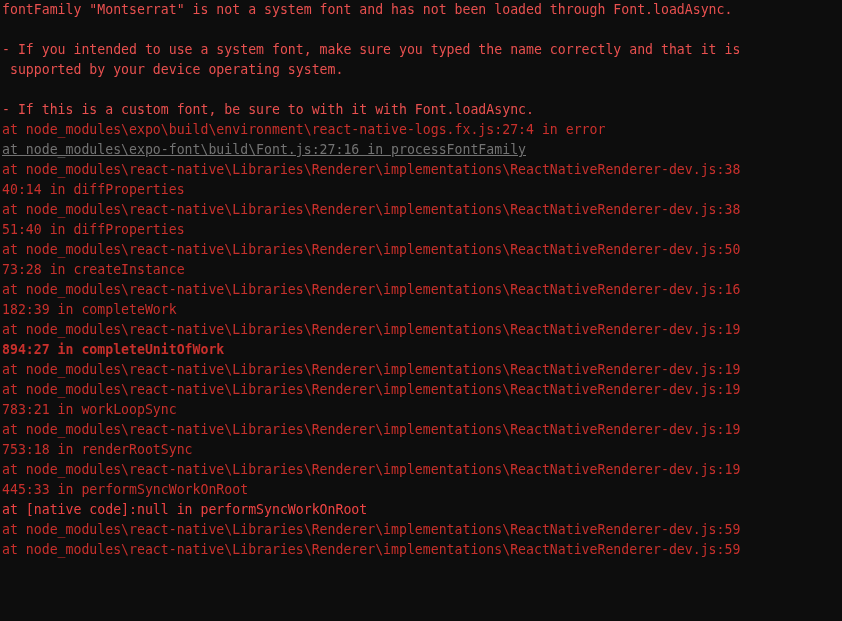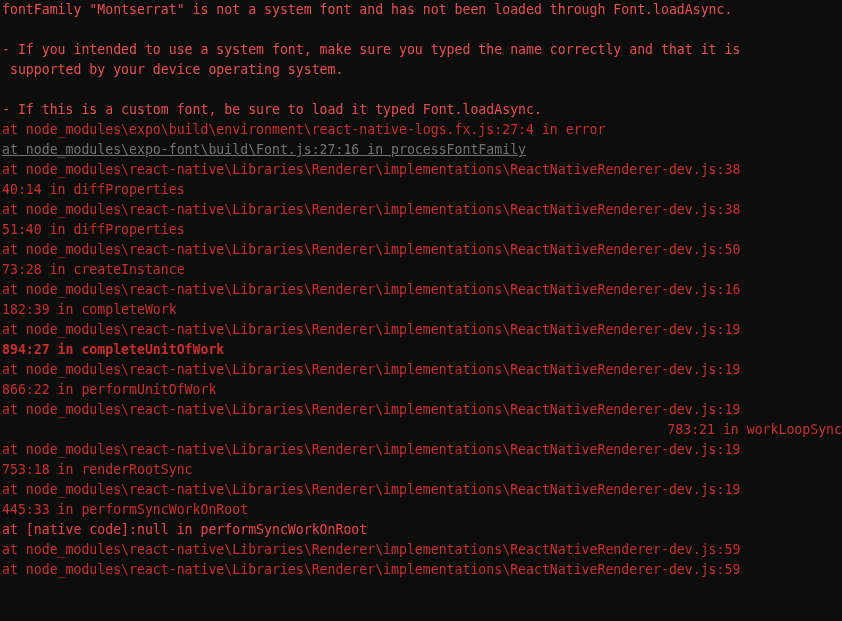--- a/index.html
+++ b/index.html
@@ -47,39 +47,38 @@
 </head>
 <body style="background: rgb(13, 13, 13);">
 
 <div id="console" style="background: rgb(13, 13, 13);">
   <div class="block msg">
       <div class="line" style="color: rgb(232, 80, 79);">fontFamily "Montserrat" is not a system font and has not been loaded through Font.loadAsync.</div>
       <div class="line blank" style="color: rgb(232, 80, 79);">&nbsp;</div>
       <div class="line" style="color: rgb(232, 80, 79);">- If you intended to use a system font, make sure you typed the name correctly and that it is</div>
       <div class="line" style="color: rgb(232, 80, 79);"> supported by your device operating system.</div>
       <div class="line blank" style="color: rgb(232, 80, 79);">&nbsp;</div>
-      <div class="line" style="color: rgb(232, 80, 79);">- If this is a custom font, be sure to load it typed Font.loadAsync.</div>
+      <div class="line" style="color: rgb(232, 80, 79);">- If this is a custom font, be sure to with it with Font.loadAsync.</div>
     </div>
   <div class="block trace">
       <div class="line" style="color: rgb(201, 48, 44);">at node_modules\expo\build\environment\react-native-logs.fx.js:27:4 in error</div>
       <div class="line" style="color: #737373; text-decoration: underline;">at node_modules\expo-font\build\Font.js:27:16 in processFontFamily</div>
       <div class="line" style="color: rgb(201, 48, 44);">at node_modules\react-native\Libraries\Renderer\implementations\ReactNativeRenderer-dev.js:38</div>
       <div class="line" style="color: rgb(201, 48, 44);">40:14 in diffProperties</div>
       <div class="line" style="color: rgb(201, 48, 44);">at node_modules\react-native\Libraries\Renderer\implementations\ReactNativeRenderer-dev.js:38</div>
       <div class="line" style="color: rgb(201, 48, 44);">51:40 in diffProperties</div>
       <div class="line" style="color: rgb(201, 48, 44);">at node_modules\react-native\Libraries\Renderer\implementations\ReactNativeRenderer-dev.js:50</div>
       <div class="line" style="color: rgb(201, 48, 44);">73:28 in createInstance</div>
       <div class="line" style="color: rgb(201, 48, 44);">at node_modules\react-native\Libraries\Renderer\implementations\ReactNativeRenderer-dev.js:16</div>
       <div class="line" style="color: rgb(201, 48, 44);">182:39 in completeWork</div>
       <div class="line" style="color: rgb(201, 48, 44);">at node_modules\react-native\Libraries\Renderer\implementations\ReactNativeRenderer-dev.js:19</div>
       <div class="line" style="color: rgb(201, 48, 44); font-weight: bold;">894:27 in completeUnitOfWork</div>
       <div class="line" style="color: rgb(201, 48, 44);">at node_modules\react-native\Libraries\Renderer\implementations\ReactNativeRenderer-dev.js:19</div>
-      <div class="line" style="color: rgb(201, 48, 44);">866:22 in performUnitOfWork</div>
       <div class="line" style="color: rgb(201, 48, 44);">at node_modules\react-native\Libraries\Renderer\implementations\ReactNativeRenderer-dev.js:19</div>
-      <div class="line" style="color: rgb(201, 48, 44); text-align: right;">783:21 in workLoopSync</div>
+      <div class="line" style="color: rgb(201, 48, 44);">783:21 in workLoopSync</div>
       <div class="line" style="color: rgb(201, 48, 44);">at node_modules\react-native\Libraries\Renderer\implementations\ReactNativeRenderer-dev.js:19</div>
       <div class="line" style="color: rgb(201, 48, 44);">753:18 in renderRootSync</div>
       <div class="line" style="color: rgb(201, 48, 44);">at node_modules\react-native\Libraries\Renderer\implementations\ReactNativeRenderer-dev.js:19</div>
       <div class="line" style="color: rgb(201, 48, 44);">445:33 in performSyncWorkOnRoot</div>
       <div class="line" style="color: #ef4444;">at [native code]:null in performSyncWorkOnRoot</div>
       <div class="line" style="color: rgb(201, 48, 44);">at node_modules\react-native\Libraries\Renderer\implementations\ReactNativeRenderer-dev.js:59</div>
       <div class="line" style="color: rgb(201, 48, 44);">at node_modules\react-native\Libraries\Renderer\implementations\ReactNativeRenderer-dev.js:59</div>
     </div>
 </div>
 

